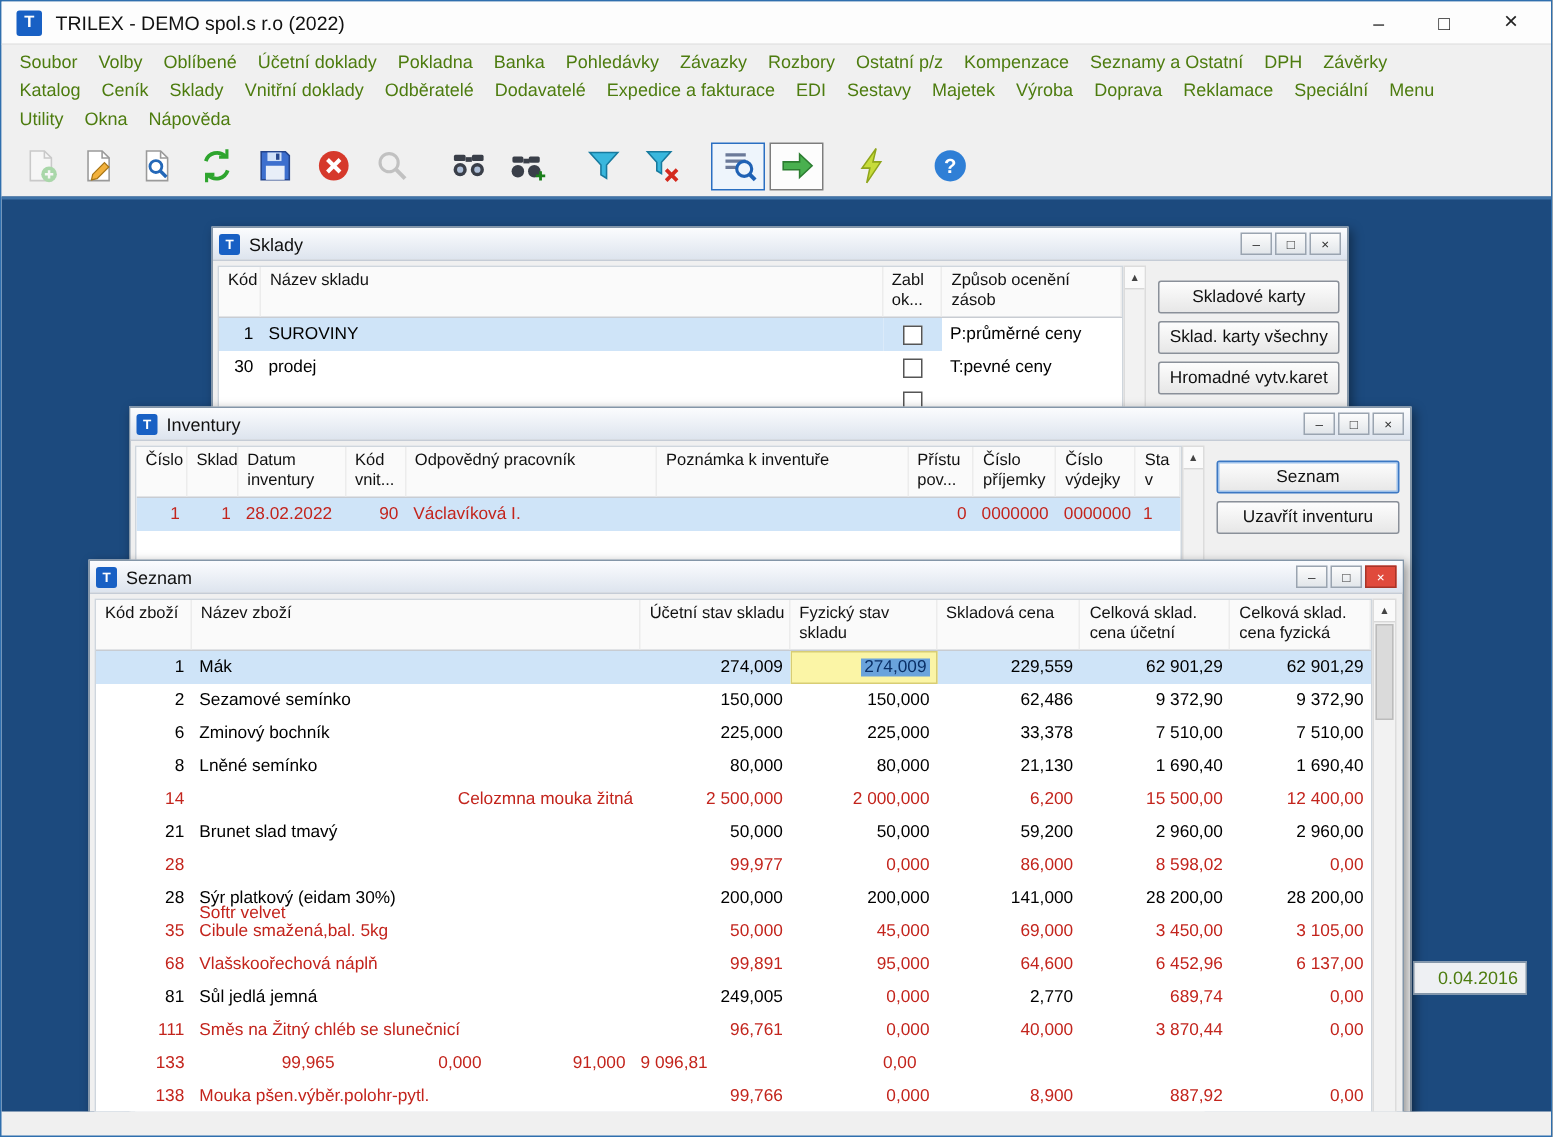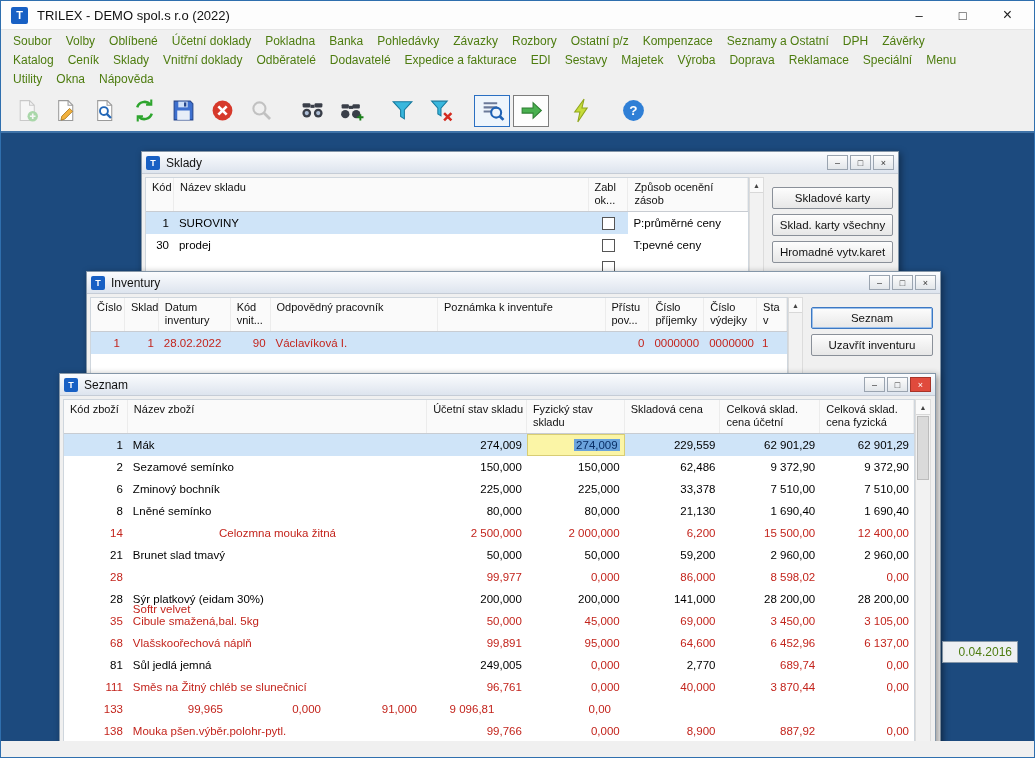--- a/index.html
+++ b/index.html
@@ -418,21 +418,21 @@
                 <div class="gcell" style="width: 64px; text-align: right;">8</div>
                 <div class="gcell" style="width: 300px; text-align: left;">Lněné semínko</div>
                 <div class="gcell" style="width: 100px; text-align: right;">80,000</div>
                 <div class="gcell" style="width: 98px; text-align: right;">80,000</div>
                 <div class="gcell" style="width: 96px; text-align: right;">21,130</div>
                 <div class="gcell" style="width: 100px; text-align: right;">1 690,40</div>
                 <div class="gcell" style="width: 94px; text-align: right;">1 690,40</div>
               </div>
               <div class="grow">
                 <div class="gcell red" style="width: 64px; text-align: right;">14</div>
-                <div class="gcell red" style="width: 300px; text-align: center;">Celozmna mouka žitná</div>
+                <div class="gcell red" style="width: 300px; text-align: right;">Celozmna mouka žitná</div>
                 <div class="gcell red" style="width: 100px; text-align: right;">2 500,000</div>
                 <div class="gcell red" style="width: 98px; text-align: right;">2 000,000</div>
                 <div class="gcell red" style="width: 96px; text-align: right;">6,200</div>
                 <div class="gcell red" style="width: 100px; text-align: right;">15 500,00</div>
                 <div class="gcell red" style="width: 94px; text-align: right;">12 400,00</div>
               </div>
               <div class="grow">
                 <div class="gcell" style="width: 64px; text-align: right;">21</div>
                 <div class="gcell" style="width: 300px; text-align: left;">Brunet  slad tmavý</div>
                 <div class="gcell" style="width: 100px; text-align: right;">50,000</div>
@@ -493,21 +493,21 @@
                 <div class="gcell red" style="width: 98px; text-align: right;">0,000</div>
                 <div class="gcell red" style="width: 96px; text-align: right;">40,000</div>
                 <div class="gcell red" style="width: 100px; text-align: right;">3 870,44</div>
                 <div class="gcell red" style="width: 94px; text-align: right;">0,00</div>
               </div>
               <div class="grow">
                 <div class="gcell red" style="width: 64px; text-align: right;">133</div>
                 <div class="gcell red" style="width: 100px; text-align: right;">99,965</div>
                 <div class="gcell red" style="width: 98px; text-align: right;">0,000</div>
                 <div class="gcell red" style="width: 96px; text-align: right;">91,000</div>
-                <div class="gcell red" style="width: 100px; text-align: center;">9 096,81</div>
+                <div class="gcell red" style="width: 100px; text-align: left;">9 096,81</div>
                 <div class="gcell red" style="width: 94px; text-align: right;">0,00</div>
               </div>
               <div class="grow">
                 <div class="gcell red" style="width: 64px; text-align: right;">138</div>
                 <div class="gcell red" style="width: 300px; text-align: left;">Mouka pšen.výběr.polohr-pytl.</div>
                 <div class="gcell red" style="width: 100px; text-align: right;">99,766</div>
                 <div class="gcell red" style="width: 98px; text-align: right;">0,000</div>
                 <div class="gcell red" style="width: 96px; text-align: right;">8,900</div>
                 <div class="gcell red" style="width: 100px; text-align: right;">887,92</div>
                 <div class="gcell red" style="width: 94px; text-align: right;">0,00</div>

